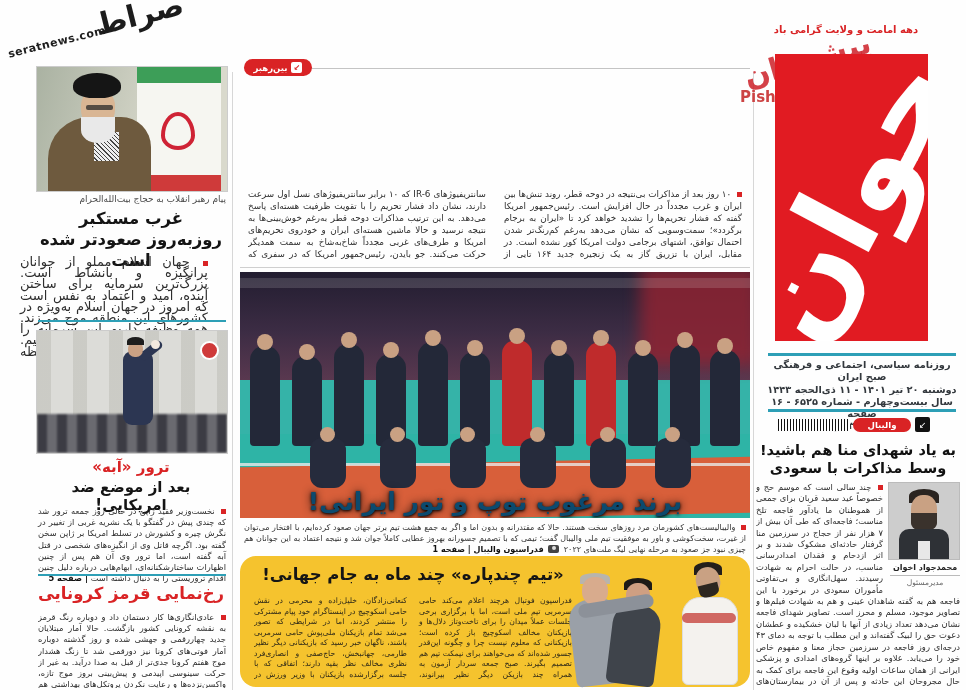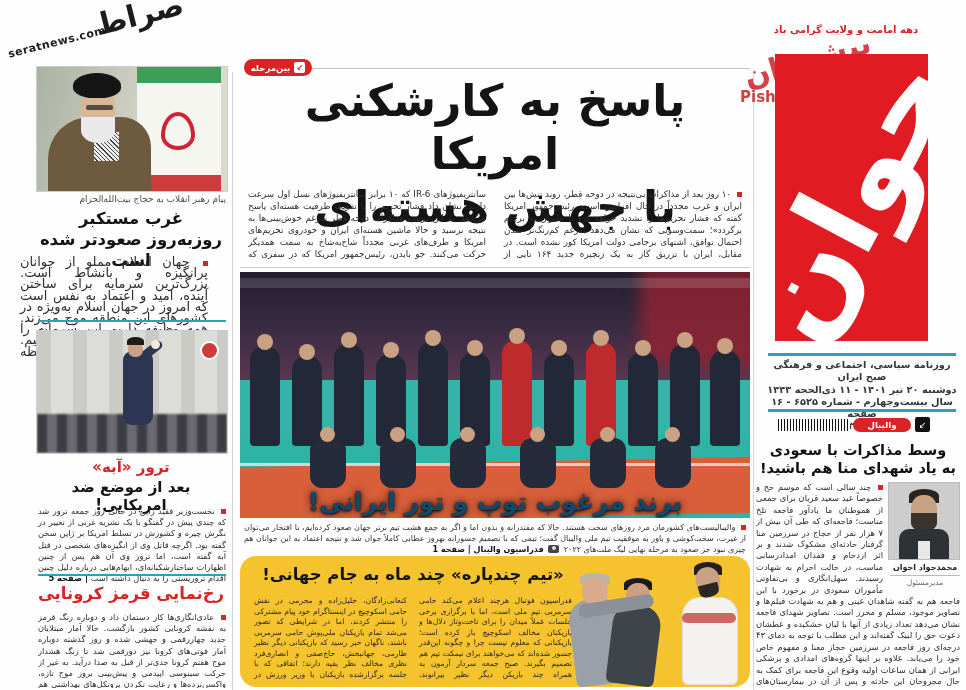--- a/index.html
+++ b/index.html
@@ -196,46 +196,42 @@
     <div>سال بیست‌وچهارم - شماره ۶۵۲۵ - ۱۶ صفحه</div>
     <div>قیمت: ۳۰۰۰ تومان</div>
   </div>
   <div class="teal teal-r2"></div>
 
   <div class="abs barcode"></div>
   <div class="abs ed-pill">والیبال</div>
   <div class="abs ed-sq">↙</div>
 
   <div class="abs ed-head">
+    <div>به یاد شهدای منا هم باشید!</div>
     <div>وسط مذاکرات با سعودی</div>
-    <div>به یاد شهدای منا هم باشید!</div>
   </div>
   <div class="abs ed-body">
     <span class="ed-photo-wrap">
       <span class="ed-photo" style="display:block">
         <i class="ed-hair"></i>
         <i class="ed-face"></i>
         <i class="ed-beard"></i>
         <i class="ed-suit"></i>
         <i class="ed-shirt"></i>
       </span>
       <span class="ed-cap" style="display:block">محمدجواد اخوان</span>
       <span class="ed-role" style="display:block">مدیرمسئول</span>
     </span>
     <span class="bullet"></span>
     <span>چند سالی است که موسم حج و خصوصاً عید سعید قربان برای جمعی از هموطنان ما یادآور فاجعه تلخ مناست؛ فاجعه‌ای که طی آن بیش از ۷ هزار نفر از حجاج در سرزمین منا گرفتار حادثه‌ای مشکوک شدند و بر اثر ازدحام و فقدان امدادرسانی مناسب، در حالت احرام به شهادت رسیدند. سهل‌انگاری و بی‌تفاوتی مأموران سعودی در برخورد با این فاجعه هم به گفته شاهدان عینی و هم به شهادت فیلم‌ها و تصاویر موجود، مسلم و محرز است. تصاویر شهدای فاجعه نشان می‌دهد تعداد زیادی از آنها با لبان خشکیده و عطشان دعوت حق را لبیک گفته‌اند و این مطلب با توجه به دمای ۴۳ درجه‌ای روز فاجعه در سرزمین حجاز معنا و مفهوم خاص خود را می‌یابد. علاوه بر اینها گروه‌های امدادی و پزشکی ایرانی از همان ساعات اولیه وقوع این فاجعه برای کمک به حال مجروحان این حادثه و پس از آن در بیمارستان‌های سعودی حاضر شدند تا نه‌تنها به</span>
   </div>
 
   <div class="abs sec-badge">
     <span class="badge-ic">↙</span>
-    <span>بین‌مرحله</span>
-  </div>
-  <div class="abs lead-h">
-    <div>پاسخ به کارشکنی امریکا</div>
-    <div>با جهش هسته‌ای</div>
+    <span>بین‌رهبر</span>
   </div>
   <div class="abs lead-body">
     <span class="bullet"></span>
     <span>۱۰ روز بعد از مذاکرات بی‌نتیجه در دوحه قطر، روند تنش‌ها بین ایران و غرب مجدداً در حال افزایش است. رئیس‌جمهور امریکا گفته که فشار تحریم‌ها را تشدید خواهد کرد تا «ایران به برجام برگردد»؛ سمت‌وسویی که نشان می‌دهد به‌رغم کم‌رنگ‌تر شدن احتمال توافق، اشتهای برجامی دولت امریکا کور نشده است. در مقابل، ایران با تزریق گاز به یک زنجیره جدید ۱۶۴ تایی از سانتریفیوژهای IR-6 که ۱۰ برابر سانتریفیوژهای نسل اول سرعت دارند، نشان داد فشار تحریم را با تقویت ظرفیت هسته‌ای پاسخ می‌دهد. به این ترتیب مذاکرات دوحه قطر به‌رغم خوش‌بینی‌ها به نتیجه نرسید و حالا ماشین هسته‌ای ایران و خودروی تحریم‌های امریکا و طرف‌های غربی مجدداً شاخ‌به‌شاخ به سمت همدیگر حرکت می‌کنند. جو بایدن، رئیس‌جمهور امریکا که در سفری که ایران یک محور اساسی آن است این هفته به عربستان خواهد آمد، در یادداشتی که شنبه‌شب روزنامه واشنگتن‌پست آن را چاپ کرد وعده کرده که به فشار دیپلماتیک و اقتصادی ادامه خواهد داد «تا زمانی که ایران آماده بازگشت به توافق هسته‌ای ۲۰۱۵ باشد»</span>
     
   </div>
   <div class="hline-lead"></div>
 
   <div class="abs vb">
     <div class="vb-crowd"></div>

